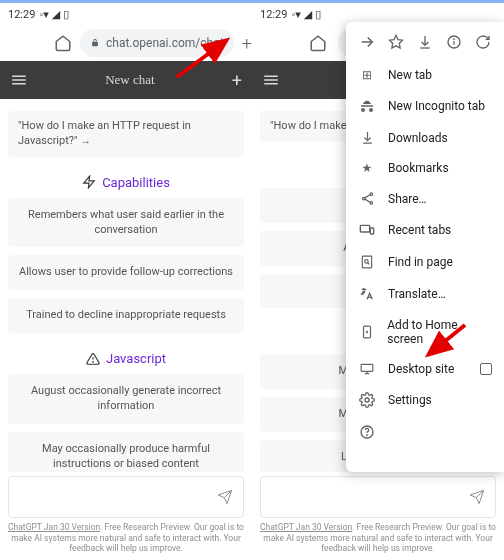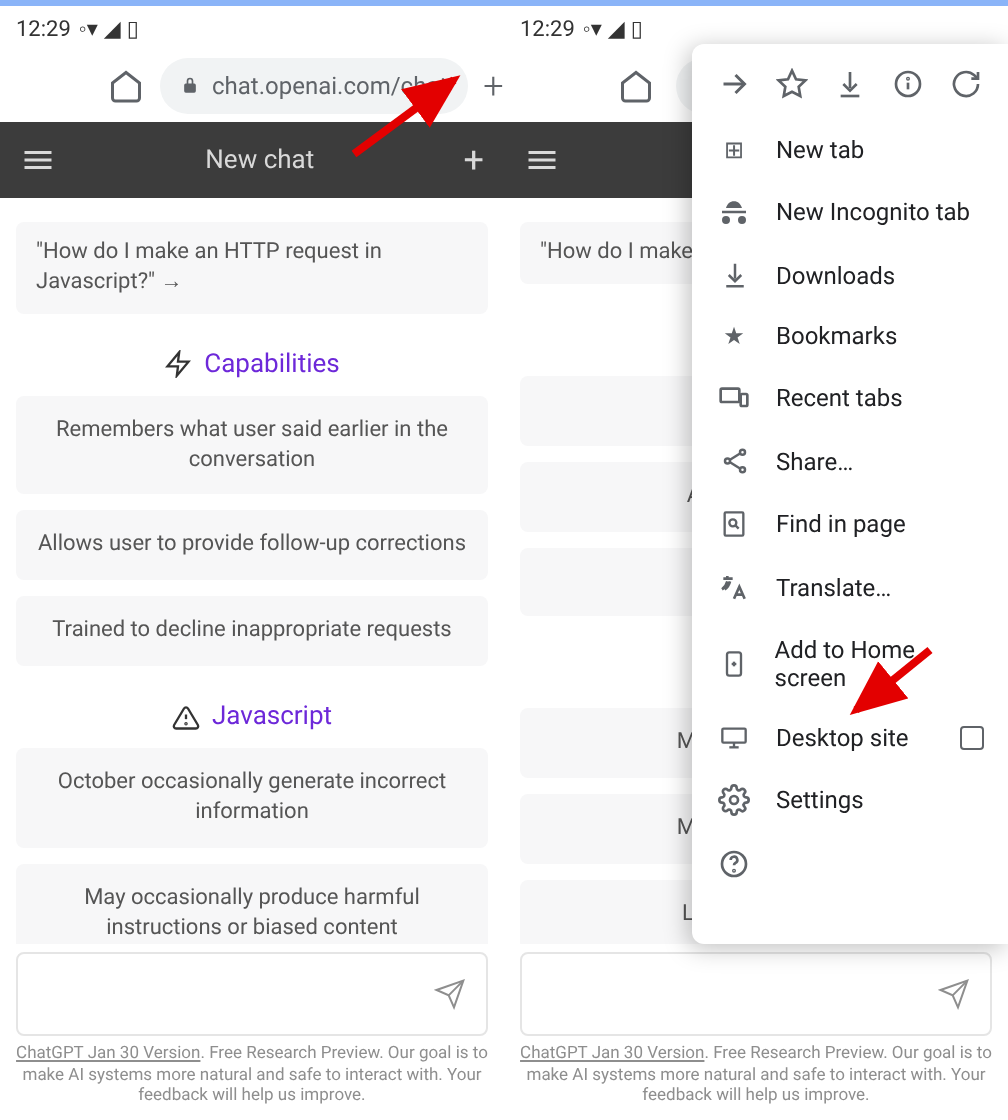--- a/index.html
+++ b/index.html
@@ -9,21 +9,21 @@
   .status-bar { height: 22px; background: #fff; display: flex; align-items: center; justify-content: flex-start; padding: 0 8px; font-size: 11px; color: #333; }
   .status-left { display: flex; align-items: center; gap: 4px; }
   .status-right { display: flex; align-items: center; gap: 3px; }
   .status-notch { width: 100%; height: 3px; background: #8ab4f8; }
   .chrome-bar { height: 36px; display: flex; align-items: center; padding: 0 6px; gap: 8px; background: #fff; margin-left: 48px; }
   .url-pill { flex: 1; height: 28px; background: #f1f3f4; border-radius: 14px; display: flex; align-items: center; padding: 0 10px; gap: 6px; font-size: 12px; color: #5f6368; }
   .lock-ic { width: 10px; height: 12px; }
   .icon-btn { width: 24px; height: 24px; display: flex; align-items: center; justify-content: center; color: #5f6368; }
   .tab-count { width: 18px; height: 18px; border: 1.5px solid #5f6368; border-radius: 4px; display: flex; align-items: center; justify-content: center; font-size: 10px; font-weight: 600; color: #5f6368; }
   .chat-header { height: 38px; background: #3c3c3c; display: flex; align-items: center; justify-content: space-between; padding: 0 10px; color: #d9d9d9; }
-  .chat-title { flex: 1; text-align: center; font-size: 13px; }
+  .chat-title { flex: 1; text-align: center; font-size: 13px; font-family: Liberation Serif, serif; }
   .hamburger { width: 18px; }
   .content { flex: 1; overflow: hidden; padding: 0 8px; font-size: 11px; color: #444; }
   .chip { background: #f7f7f8; border: none; border-radius: 4px; padding: 10px 8px; margin: 8px 0; text-align: center; line-height: 1.35; color: #555; position: relative; }
   .prompt-chip { text-align: left; padding: 8px 10px; margin-top: 12px; }
   .section-head { display: flex; align-items: center; justify-content: center; gap: 6px; margin: 18px 0 8px; font-size: 13px; color: #6d28d9; }
   .input-row { height: 42px; border-top: 1px solid #eee; display: flex; align-items: center; padding: 0 10px; margin: 4px 8px 0; background:#fff; border:1px solid #e5e5e5; border-radius:4px; }
   .input-row input { flex: 1; border: none; outline: none; font-size: 12px; }
   .footer { font-size: 8.5px; color: #8e8e8e; text-align: center; padding: 4px 8px 6px; line-height: 1.25; }
   .footer u { text-decoration: underline; }
   .truncate { white-space: nowrap; overflow: hidden; text-overflow: clip; }
@@ -95,21 +95,21 @@
       <div class="chip">Allows user to provide follow-up corrections</div>
       <div class="chip">Trained to decline inappropriate requests</div>
       <div class="section-head">
         <svg width="14" height="14" viewBox="0 0 24 24" fill="none" stroke="#333" stroke-width="2">
             <path d="M10.29 3.86L1.82 18a2 2 0 0 0 1.71 3h16.94a2 2 0 0 0 1.71-3L13.71 3.86a2 2 0 0 0-3.42 0z"></path>
             <line x1="12" y1="9" x2="12" y2="13"></line>
             <circle cx="12" cy="17" r="0.5"></circle>
           </svg>
         <span>Javascript</span>
       </div>
-      <div class="chip">October occasionally generate incorrect information</div>
+      <div class="chip">August occasionally generate incorrect information</div>
       <div class="chip">May occasionally produce harmful instructions or biased content</div>
 
     </div>
     <div class="input-row">
       <input style="">
       <svg width="16" height="16" viewBox="0 0 24 24" fill="none" stroke="#8e8e8e" stroke-width="1.5">
           <path d="M22 2L11 13"></path>
           <path d="M22 2l-7 20-4-9-9-4 20-7z"></path>
         </svg>
     </div>
@@ -226,38 +226,38 @@
             </svg>
           </span>
           <span>Downloads</span>
         </div>
       <div class="menu-item">
           <span class="mi-icon">★</span>
           <span>Bookmarks</span>
         </div>
       <div class="menu-item">
           <span class="mi-icon">
-            <svg width="16" height="16" viewBox="0 0 24 24" fill="none" stroke="#5f6368" stroke-width="2">
-              <rect x="2" y="5" width="14" height="10" rx="1"></rect>
-              <rect x="17" y="9" width="5" height="9" rx="1"></rect>
-            </svg>
-          </span>
-          <span>Recent tabs</span>
-        </div>
-      <div class="menu-item">
-          <span class="mi-icon">
             <svg width="15" height="15" viewBox="0 0 24 24" fill="none" stroke="#5f6368" stroke-width="2">
               <circle cx="18" cy="5" r="2"></circle>
               <circle cx="6" cy="12" r="2"></circle>
               <circle cx="18" cy="19" r="2"></circle>
               <line x1="8" y1="11" x2="16" y2="6"></line>
               <line x1="8" y1="13" x2="16" y2="18"></line>
             </svg>
           </span>
           <span>Share…</span>
+        </div>
+      <div class="menu-item">
+          <span class="mi-icon">
+            <svg width="16" height="16" viewBox="0 0 24 24" fill="none" stroke="#5f6368" stroke-width="2">
+              <rect x="2" y="5" width="14" height="10" rx="1"></rect>
+              <rect x="17" y="9" width="5" height="9" rx="1"></rect>
+            </svg>
+          </span>
+          <span>Recent tabs</span>
         </div>
       <div class="menu-item">
           <span class="mi-icon">
             <svg width="14" height="16" viewBox="0 0 24 24" fill="none" stroke="#5f6368" stroke-width="2">
               <rect x="4" y="2" width="16" height="20" rx="1"></rect>
               <circle cx="11" cy="11" r="3"></circle>
               <line x1="13" y1="13" x2="16" y2="16"></line>
             </svg>
           </span>
           <span>Find in page</span>

